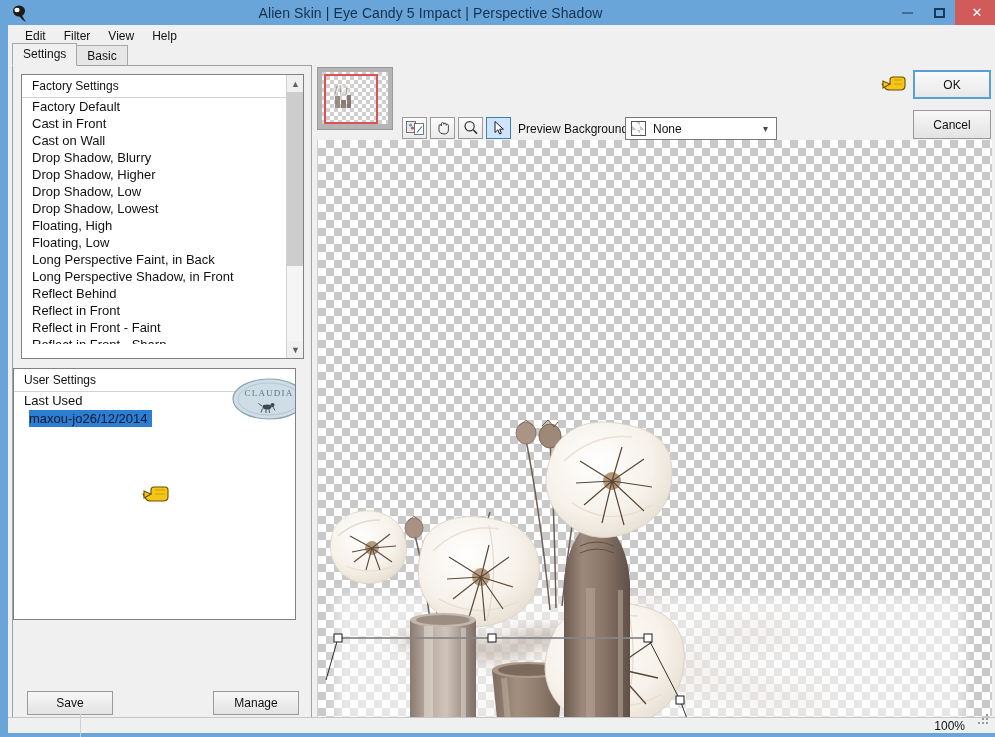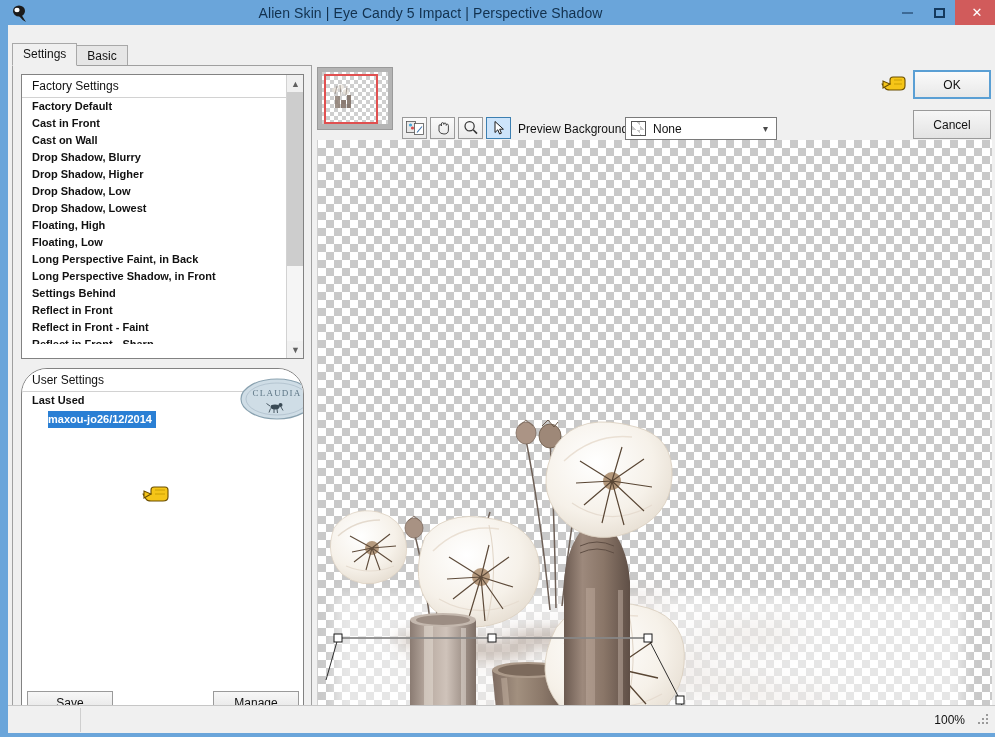--- a/index.html
+++ b/index.html
@@ -98,41 +98,40 @@
     background: #f0f0f0;
     border: 1px solid #a0a0a0;
   }
   .listbox {
     position: absolute;
     background: #fff;
     border: 1px solid #828282;
     overflow: hidden;
   }
   .factory-list { left: 8px; top: 8px; width: 283px; height: 285px; }
-  .user-list    { left: 8px; top: 302px; width: 283px; height: 364px; border-radius: 26px; }
+  .user-list    { left: 0; top: 302px; width: 283px; height: 252px; }
 
   .list-header {
     font-size: 12px; color: #111;
     padding: 4px 0 4px 10px;
     border-bottom: 1px solid #d2d2d2;
     background: #fff;
   }
   .list-items { padding: 0; }
   .list-item {
-    font-size: 11px; color: #111;
+    font-size: 13px; color: #111;
     padding: 0 0 0 10px;
     height: 17px; line-height: 17px;
     white-space: nowrap;
-    font-weight: bold;
   }
   .list-item.selected {
-    background: #2a7fd4; color: #ffffff;
+    background: #2a7fd4; color: #0f172a;
     display: inline-block;
     padding-right: 4px;
-    margin-left: 26px;
+    margin-left: 15px;
     padding-left: 0;
   }
   .list-item.clipped { height: 8px; overflow: hidden; line-height: 17px; }
 
   
   .vscroll {
     position: absolute; right: 0; top: 0;
     width: 17px; height: 100%;
     background: #f0f0f0;
     border-left: 1px solid #d2d2d2;
@@ -236,21 +235,21 @@
     background-size: 16px 16px;
     background-position: 0 0, 8px 8px;
     border-left: 1px solid #cfcfcf;
     overflow: hidden;
   }
   .preview-art { position: absolute; inset: 0; }
 
   
   .statusbar {
     position: absolute; left: 0; bottom: 0;
-    width: 987px; height: 28px;
+    width: 987px; height: 16px;
     background: #f0f0f0;
     border-top: 1px solid #c6c6c6;
     display: flex; align-items: center; margin-top: 40px;
   }
   .status-sep { width: 1px; height: 24px; background: #cfcfcf; }
   .status-zoom {
     position: absolute; right: 30px;
     font-size: 12px; color: #111;
   }
   .status-grip { position: absolute; right: 5px; bottom: 3px; }
@@ -277,20 +276,26 @@
         </div>
       <div class="winbtn">
           <span class="max-glyph"></span>
         </div>
       <div class="winbtn close">✕</div>
     </div>
   </div>
 
   <div class="client">
 
+    <div class="menubar">
+      <div class="menuitem">Edit</div>
+      <div class="menuitem">Filter</div>
+      <div class="menuitem">View</div>
+      <div class="menuitem">Help</div>
+    </div>
 
     <div class="tabs">
       <div class="tab active">Settings</div>
       <div class="tab">Basic</div>
     </div>
 
     <div class="leftpanel">
 
       <div class="listbox factory-list">
         <div class="list-header">Factory Settings</div>
@@ -299,21 +304,21 @@
           <div class="list-item">Cast in Front</div>
           <div class="list-item">Cast on Wall</div>
           <div class="list-item">Drop Shadow, Blurry</div>
           <div class="list-item">Drop Shadow, Higher</div>
           <div class="list-item">Drop Shadow, Low</div>
           <div class="list-item">Drop Shadow, Lowest</div>
           <div class="list-item">Floating, High</div>
           <div class="list-item">Floating, Low</div>
           <div class="list-item">Long Perspective Faint, in Back</div>
           <div class="list-item">Long Perspective Shadow, in Front</div>
-          <div class="list-item">Settings Behind</div>
+          <div class="list-item">Reflect Behind</div>
           <div class="list-item">Reflect in Front</div>
           <div class="list-item">Reflect in Front - Faint</div>
           <div class="list-item clipped">Reflect in Front - Sharp</div>
         </div>
         <div class="vscroll">
           <div class="arrow">▲</div>
           <div class="track">
             <div class="thumb"></div>
           </div>
           <div class="arrow down">▼</div>

